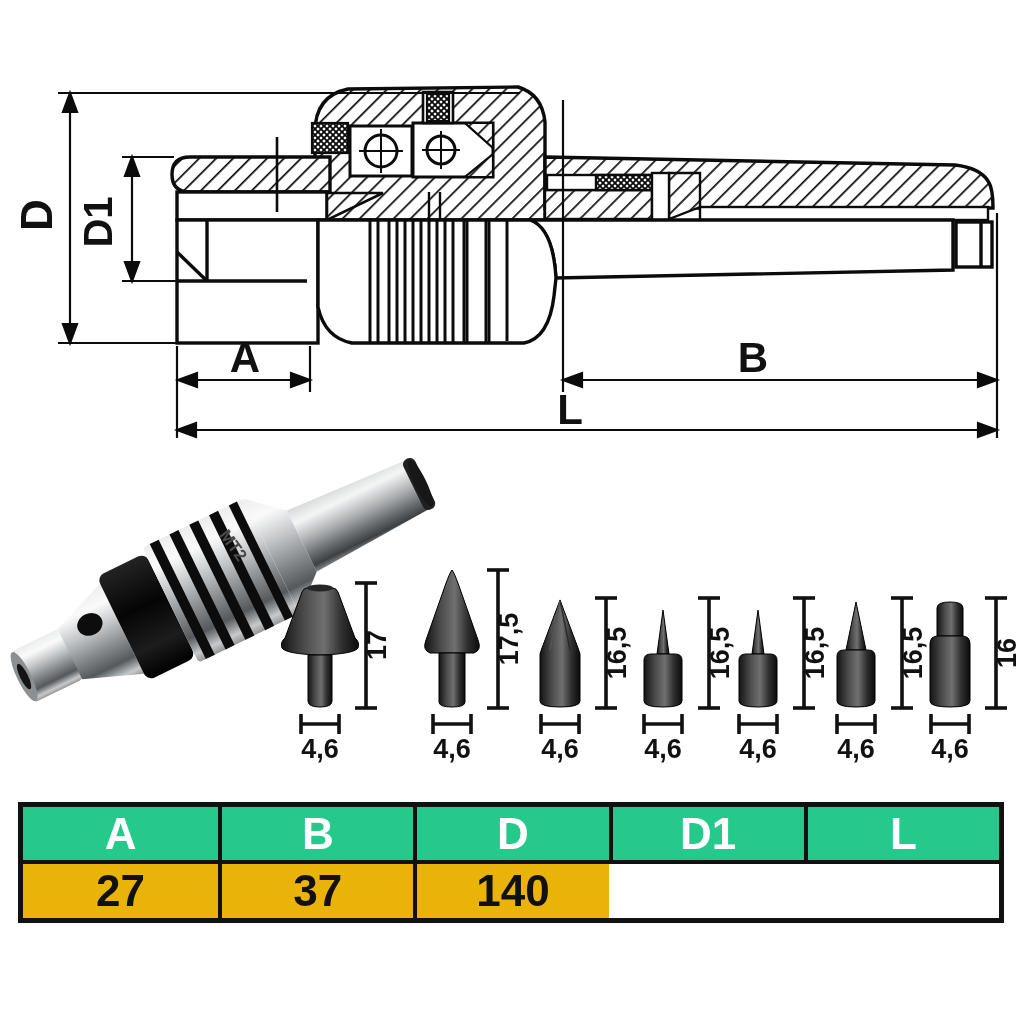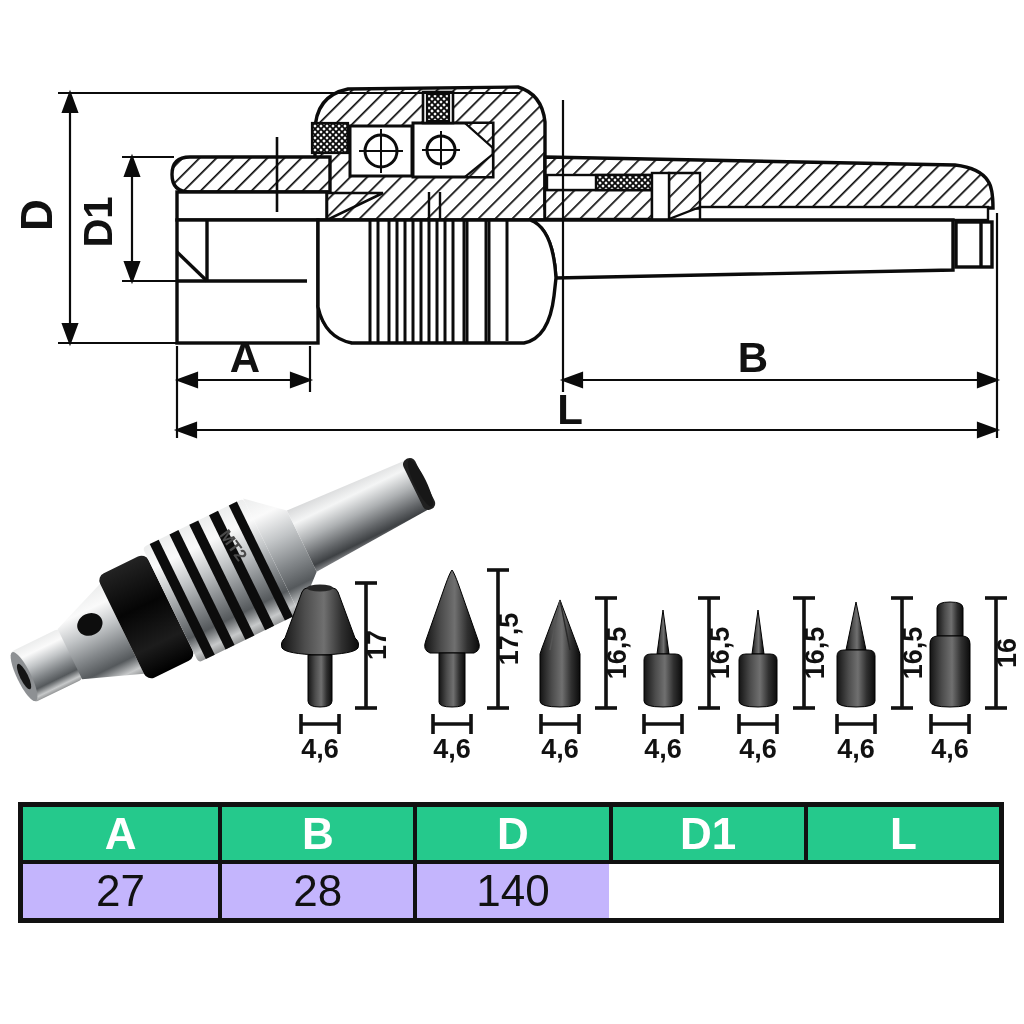--- a/index.html
+++ b/index.html
@@ -10,21 +10,21 @@
   .dim-text{font-family:"Liberation Sans","DejaVu Sans",sans-serif;font-weight:bold;fill:#111;}
   
   .spec-table{position:absolute;left:18px;top:802px;width:986px;height:121px;
               border:5px solid #111;box-sizing:border-box;display:grid;
               grid-template-columns:repeat(5,1fr);grid-template-rows:57px 1fr;}
   .spec-table .cell{display:flex;align-items:center;justify-content:center;
               box-sizing:border-box;border-left:4px solid #111;}
   .spec-table .cell.first{border-left:none;}
   .spec-table .head{background:#25c98c;color:#fff;font-weight:bold;font-size:44px;
               border-bottom:4px solid #111;}
-  .spec-table .val{background:#c4b5fd;color:#111;font-weight:normal;font-size:44px;}
+  .spec-table .val{background:#eab308;color:#111;font-weight:bold;font-size:44px;}
 </style>
 </head>
 <body>
 
 <div class="canvas">
 
   <svg class="abs" style="left:0;top:0" width="1024" height="460" viewBox="0 0 1024 460">
     <defs>
       <pattern id="hatch" width="12" height="12" patternUnits="userSpaceOnUse" patternTransform="rotate(45)">
         <rect width="12" height="12" fill="#fff"></rect>
@@ -317,17 +317,17 @@
     <text class="dim-text" x="40" y="200" font-size="27" text-anchor="middle">4,6</text>
   </svg>
 
   <div class="spec-table">
     <div class="cell head first">A</div>
     <div class="cell head">B</div>
     <div class="cell head">D</div>
     <div class="cell head">D1</div>
     <div class="cell head">L</div>
     <div class="cell val first">27</div>
-    <div class="cell val">28</div>
+    <div class="cell val">37</div>
     <div class="cell val">140</div>
   </div>
 
 </div>
 
 </body></html>

